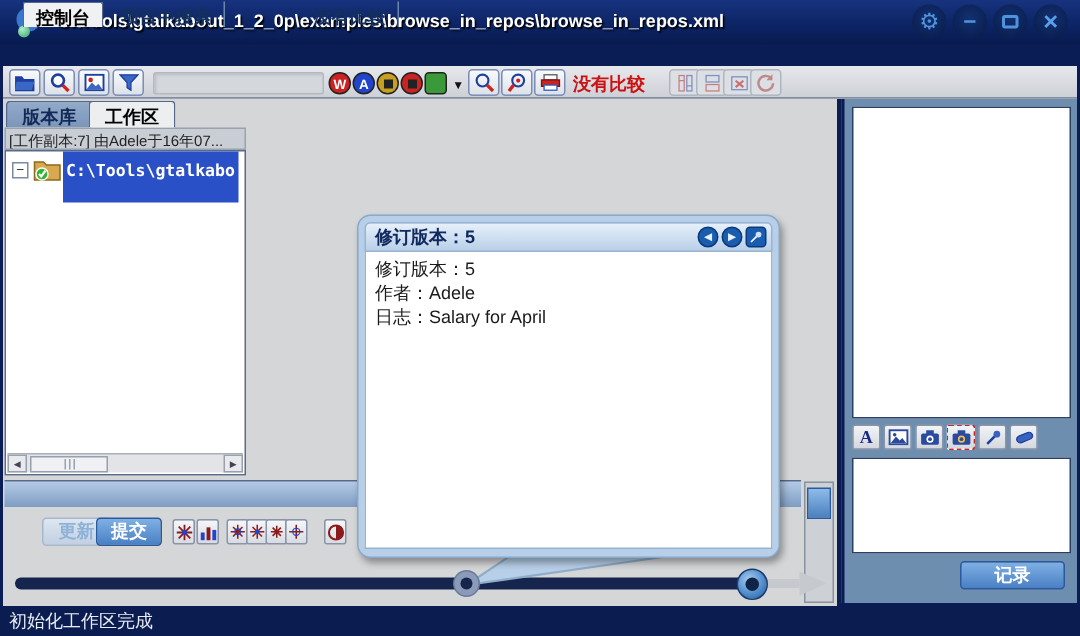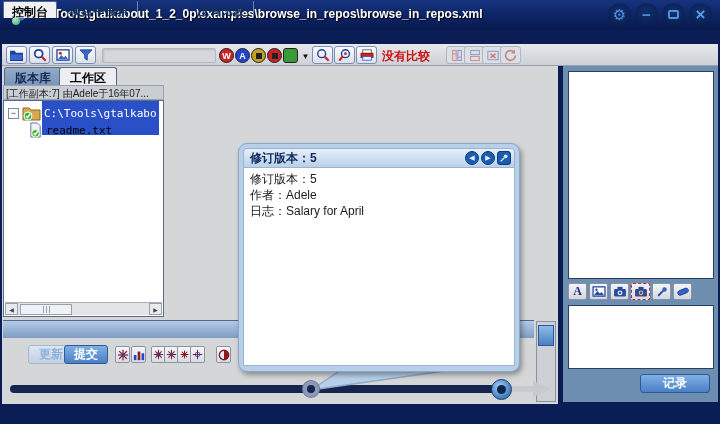--- a/index.html
+++ b/index.html
@@ -52,36 +52,36 @@
     border:1px solid #55688c; border-bottom:none; border-radius:3px 3px 0 0; white-space:nowrap; }
   .ltab.inactive { background:linear-gradient(180deg,#93aac9,#7b96ba); color:#122a55; }
   .ltab.active { background:#eceef0; color:#000; z-index:2; }
   .info-label { position:absolute; left:3px; top:85px; width:161px; height:15px; background:#c9cdd4;
     border:1px solid #9aa2b0; font-size:10px; color:#222; padding:1px 2px; white-space:nowrap; overflow:hidden; }
   .tree { position:absolute; left:3px; top:100px; width:161px; height:217px; background:#ffffff;
     border:1px solid #5a6a8a; overflow:hidden; }
   .tree-row { position:absolute; display:flex; align-items:center; height:16px; white-space:nowrap; }
   .expander { width:11px; height:11px; border:1px solid #7a8aa8; background:#fff; font-size:9px; line-height:9px;
     text-align:center; color:#333; margin-right:3px; }
-  .tree-label { font-family:"DejaVu Sans Mono","Liberation Mono",monospace; font-size:11px; font-weight:normal; padding:15px 2px; }
+  .tree-label { font-family:"DejaVu Sans Mono","Liberation Mono",monospace; font-size:11px; font-weight:bold; padding:15px 2px; }
   .tree-label.selected { background:#2a50c8; color:#fff; }
   .tree-label.plain { color:#000; }
   .hscroll { position:absolute; left:1px; bottom:1px; width:157px; height:13px; background:#e2e4e8;
     border-top:1px solid #aab0ba; display:flex; align-items:center; }
   .harrow { width:13px; height:12px; border:1px solid #98a0ac; background:#e8eaee; font-size:6px; color:#445;
     display:flex; align-items:center; justify-content:center; }
   .hthumb { width:52px; height:11px; margin-left:2px; border:1px solid #98a0ac; background:#eff1f4;
     display:flex; align-items:center; justify-content:center; gap:2px; }
   .hthumb i { display:block; width:1px; height:7px; background:#9aa2ae; }
   .hspacer { flex:1; }
 
   
   .btab-strip { position:absolute; left:3px; top:320px; width:531px; height:18px;
     background:linear-gradient(180deg,#b4cbe6,#7e9cc2); border-top:1px solid #55688c; }
-  .btab { position:absolute; top:1px; height:17px; padding:2px 8px 0; font-size:12px; font-weight:bold; white-space:nowrap; }
+  .btab { position:absolute; top:1px; height:17px; padding:2px 8px 0; font-size:12px; font-weight:bold; white-space:nowrap;margin-left:12px; }
   .btab.active { background:#f0f1f3; color:#000; border:1px solid #55688c; border-bottom:none; border-radius:2px 2px 0 0; }
   .btab.inactive { color:#14305e; border-right:1px solid #6a86ac; }
   .btn { position:absolute; height:19px; font-size:12px; font-weight:bold; text-align:center;
     border-radius:3px; display:flex; align-items:center; justify-content:center; }
   .btn.update { left:28px; top:345px; width:46px; background:linear-gradient(180deg,#dde6f0,#c2d0e2);
     border:1px solid #a8b8cc; color:#8fb2d8; }
   .btn.commit { left:64px; top:345px; width:44px; background:linear-gradient(180deg,#7fb0e4,#4a80c4);
     border:1px solid #2a5a9c; color:#fff; }
   .sbtn { position:absolute; top:346px; width:15px; height:17px; border:1px solid #8a94a8; border-radius:2px;
     background:linear-gradient(180deg,#f4f6f8,#d8dce2); display:flex; align-items:center; justify-content:center; }
@@ -257,28 +257,20 @@
   <div class="tree">
     <div class="tree-row" style="left:4px; top:4px">
       <span class="expander">−</span>
       <svg width="19" height="15" viewBox="0 0 19 15" style="margin-right:1px">
         <path d="M1 2h6l2 2h9v10H1z" fill="#d8a94e" stroke="#8a6a20"></path>
         <circle cx="6" cy="10" r="4" fill="#2fb52f" stroke="#fff"></circle>
         <path d="M4 10l1.5 1.6L8.3 7.8" stroke="#fff" stroke-width="1.5" fill="none"></path>
       </svg>
       <span class="tree-label selected">C:\Tools\gtalkabo</span>
     </div>
-    <div class="tree-row" style="left:24px; top:21px">
-      <svg width="15" height="16" viewBox="0 0 16 17" style="margin-right:1px">
-        <path d="M3 1h7l3 3v12H3z" fill="#eef2f8" stroke="#607090"></path>
-        <circle cx="8" cy="12" r="4" fill="#2fb52f" stroke="#fff"></circle>
-        <path d="M6 12l1.5 1.6L10.3 9.8" stroke="#fff" stroke-width="1.5" fill="none"></path>
-      </svg>
-      <span class="tree-label plain">readme.txt</span>
-    </div>
     <div class="hscroll">
       <span class="harrow">◀</span>
       <span class="hthumb">
           <i></i>
           <i></i>
           <i></i>
         </span>
       <span class="hspacer"></span>
       <span class="harrow">▶</span>
     </div>
@@ -430,14 +422,17 @@
           </svg>
       </span>
     </div>
     <div class="popup-body">
       <div class="popup-line">修订版本：5</div>
       <div class="popup-line">作者：Adele</div>
       <div class="popup-line">日志：Salary for April</div>
     </div>
   </div>
 
+  <div class="statusbar">
+    <span class="status-text">初始化工作区完成</span>
+  </div>
 
 </div>
 
 </body></html>

